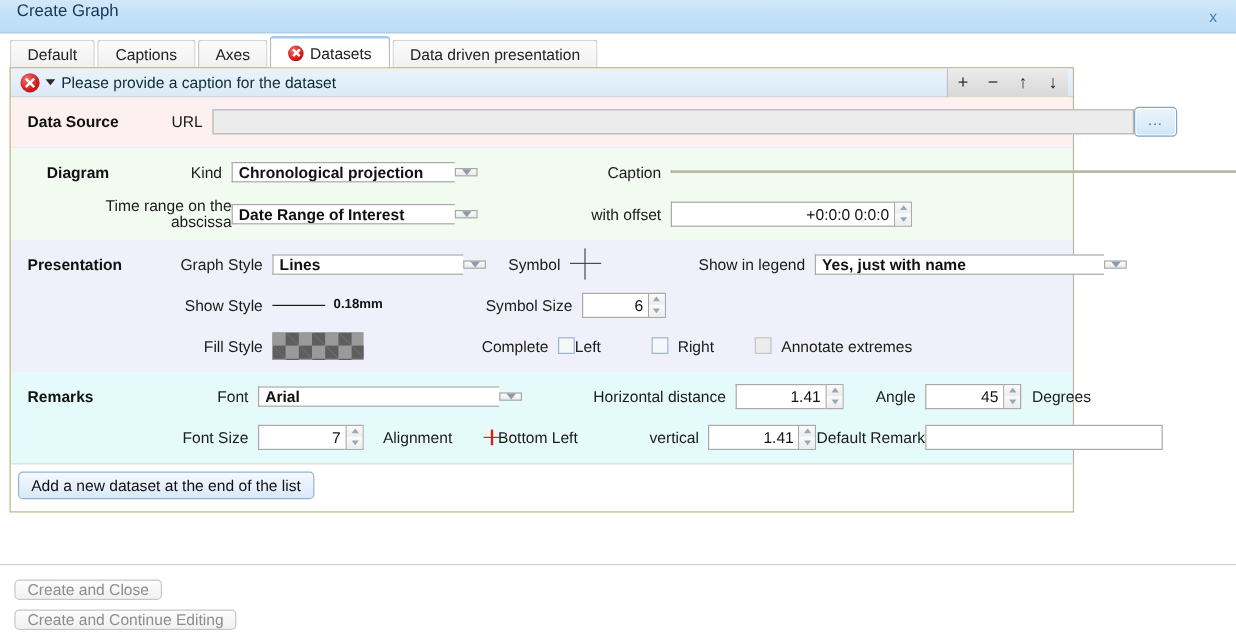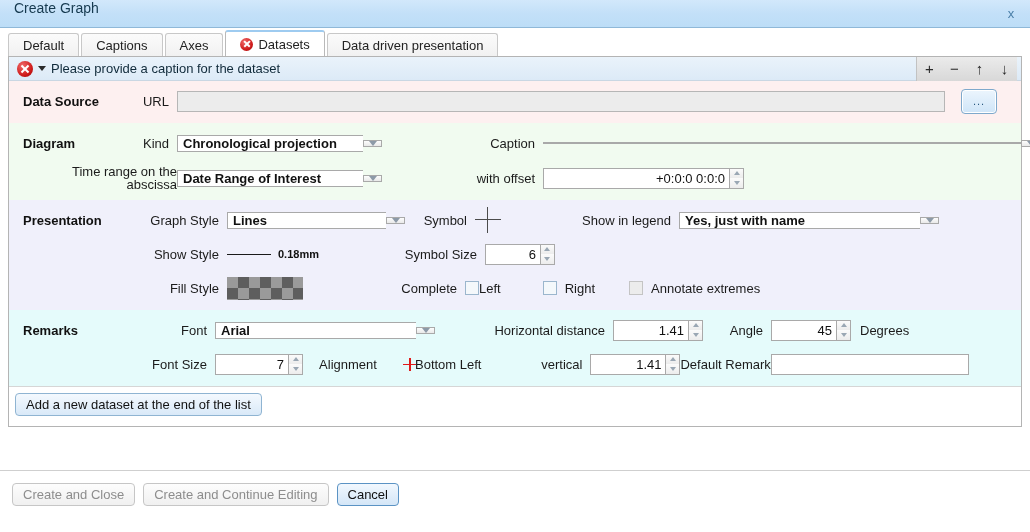--- a/index.html
+++ b/index.html
@@ -117,21 +117,21 @@
     left: 3px; top: 7px; width: 10px; height: 2px;
   }
 
   
   .panel {
     position: relative;
     margin: 0 8px;
     border: 1px solid #b4b4b4;
     background: #fde047;
     box-sizing: border-box;
-    width: 1014px;
+    width: 887px;
   }
 
   
   .ds-header {
     height: 24px;
     background: linear-gradient(to bottom, #eaf3fb 0%, #dceaf7 100%);
     border-bottom: 1px solid #c9d7e3;
     display: flex;
     align-items: center;
     padding: 0 4px 0 8px;
@@ -169,21 +169,21 @@
     cursor: pointer;
   }
 
   
   .section {
     position: relative;
     box-sizing: border-box;
     padding: 6px 0 8px 0;
   }
   .sec-datasource   { background: #fdf0f0; }
-  .sec-diagram      { background: #f1fbf0; }
+  .sec-diagram      { background: #f1fbf0; padding-left: 16px; }
   .sec-presentation { background: #f0f0fb; }
   .sec-remarks      { background: #e5fbfb; }
 
   .row {
     display: flex;
     align-items: center;
     min-height: 28px;
   }
   .sec-title {
     width: 122px;
@@ -462,20 +462,21 @@
     left: 0; right: 0;
     bottom: 0;
     height: 62px;
     background: #ffffff;
     border-top: 1px solid #cfcfcf;
     display: flex;
     align-items: flex-start;
     padding: 12px 0 0 12px;
     gap: 8px;
     box-sizing: border-box;
+    flex-direction: column;
   }
 </style>
 </head>
 <body>
 
 <div class="window">
 
   <div class="titlebar">
     <div class="titlebar-text">Create Graph</div>
     <div class="titlebar-close">x</div>

